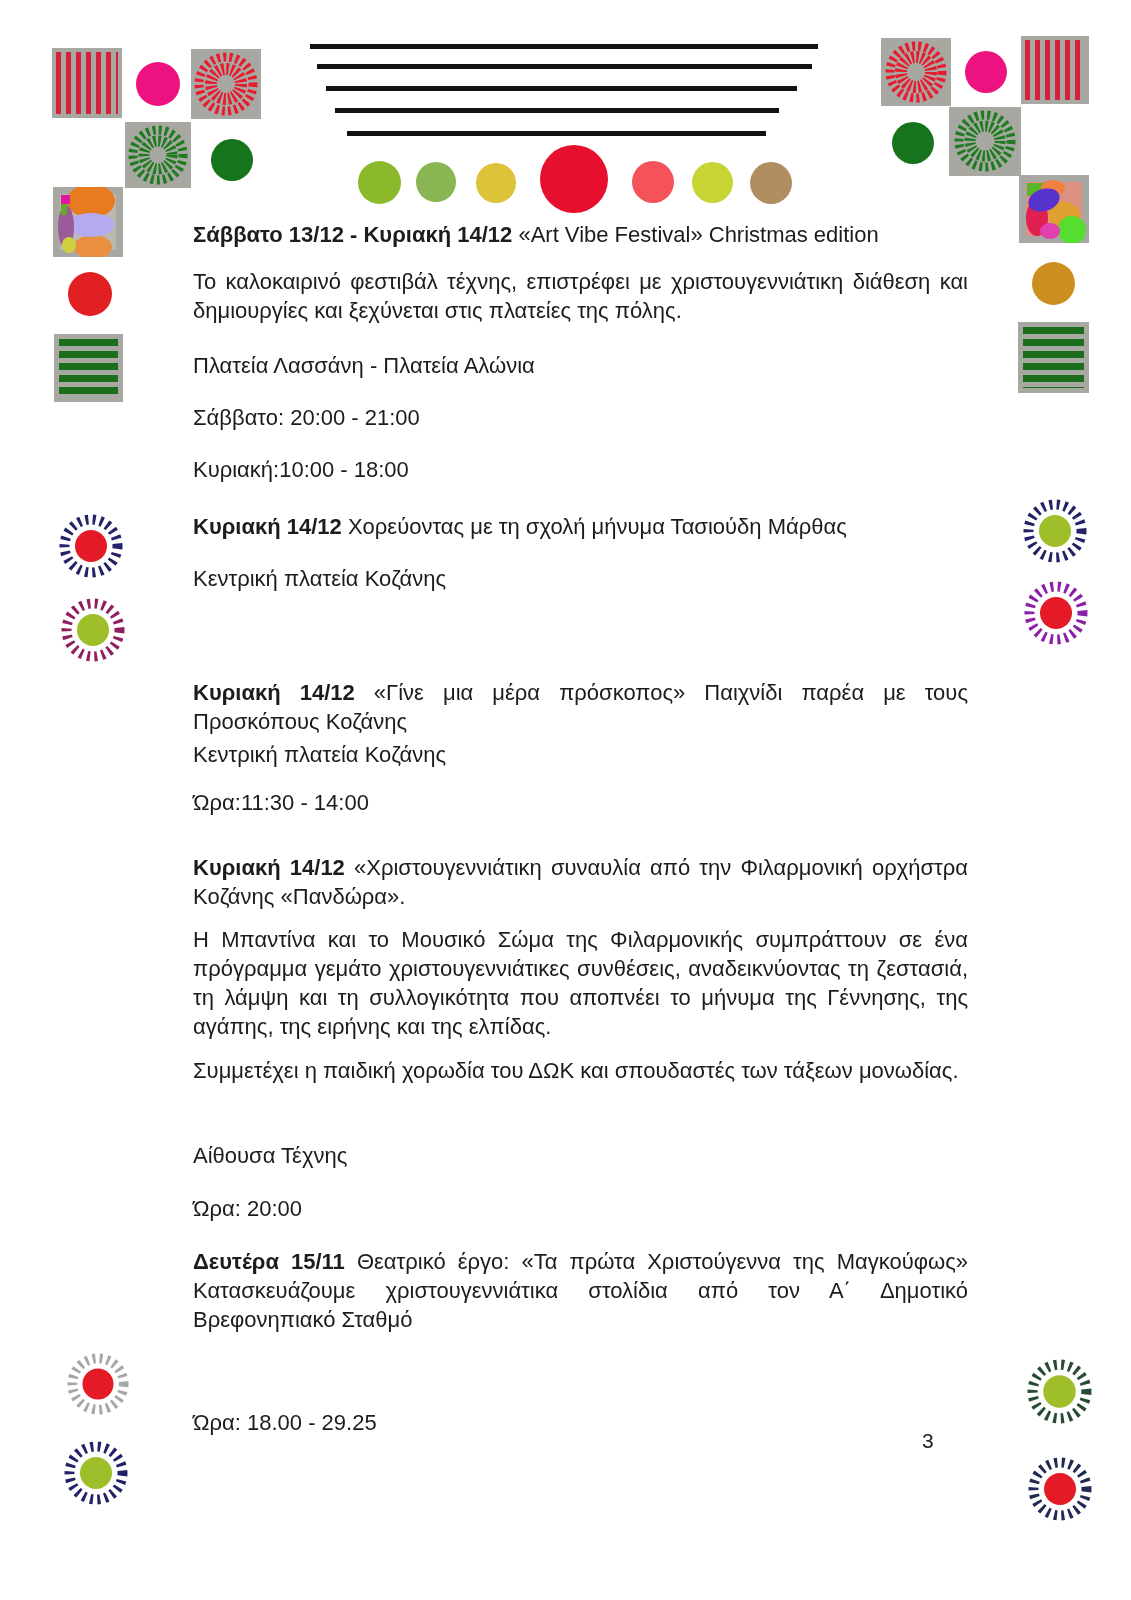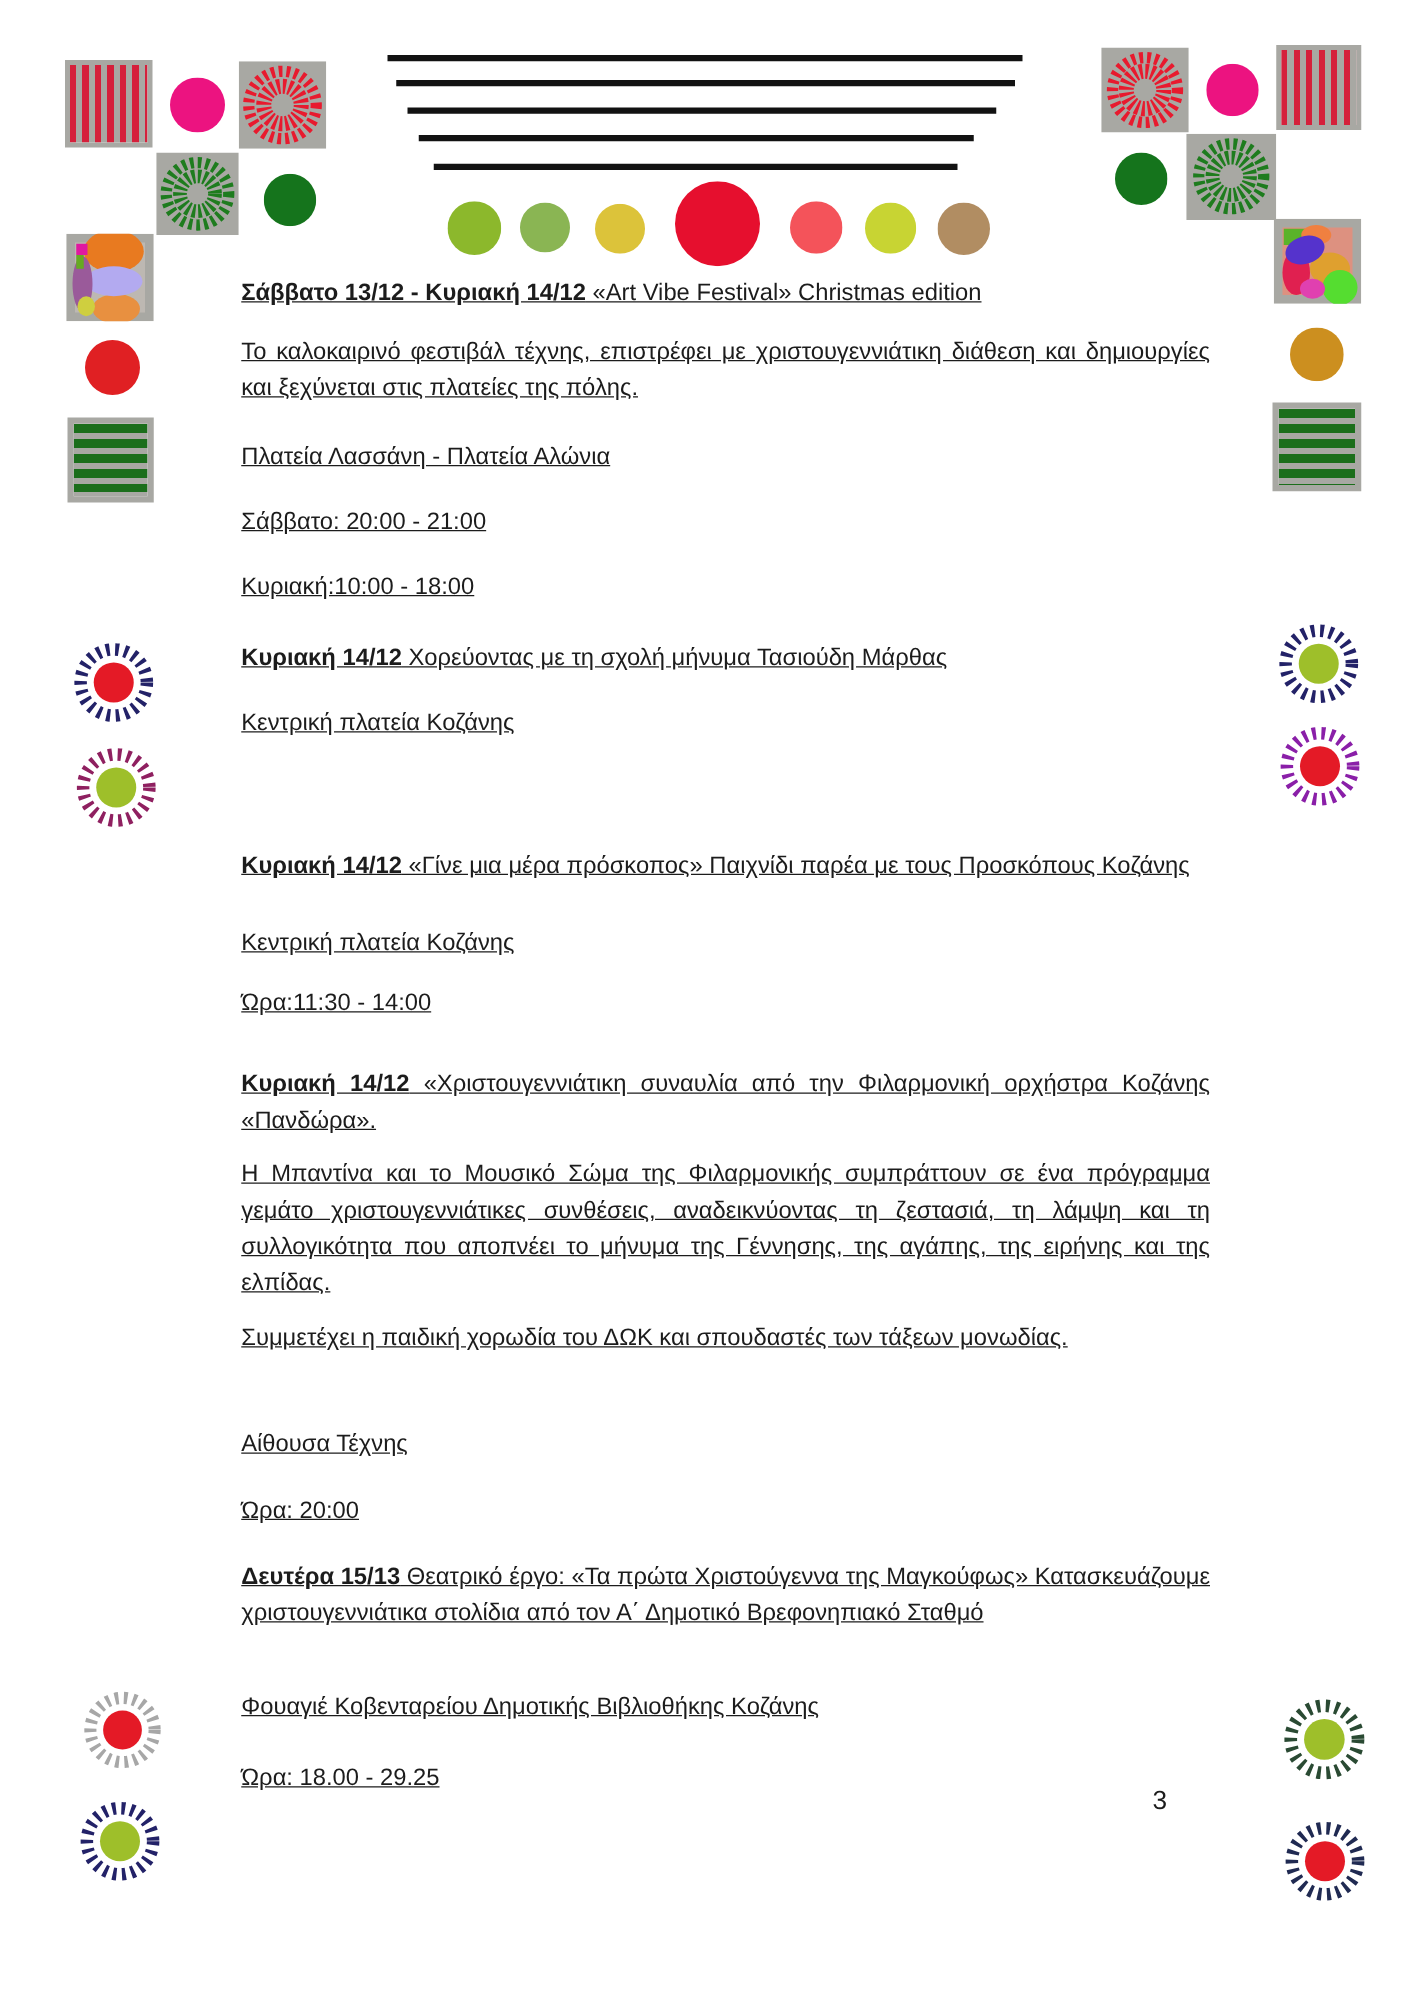--- a/index.html
+++ b/index.html
@@ -1,19 +1,19 @@
 <!DOCTYPE html>
 <html><head>
 <meta charset="utf-8">
 <style>
   html,body{margin:0;padding:0;background:#ffffff;}
   .page{position:relative;width:1131px;height:1600px;background:#ffffff;overflow:hidden;
         font-family:"Liberation Sans",sans-serif;color:#1c1c1c;}
   .abs{position:absolute;}
-  .para{position:absolute;left:193px;width:775px;margin:0;font-size:19px;line-height:29px;text-decoration:underline;}
+  .para{position:absolute;left:193px;width:775px;margin:0;font-size:22px;line-height:29px;}
   .j{text-align:justify;}
   .line{position:absolute;height:5px;background:#121212;}
   .sq{position:absolute;box-sizing:border-box;}
   .stripes-v{background:repeating-linear-gradient(90deg,#d5203b 0 5px,#a8a8a3 5px 10px);border:4px solid #a8a8a3;}
   .stripes-h{background:repeating-linear-gradient(180deg,#1b6e1b 0 7px,#a8a8a3 7px 12px);border:5px solid #a8a8a3;}
   .pagenum{position:absolute;font-size:21px;}
   b{font-weight:bold;}
 </style>
 </head>
 <body>
@@ -160,18 +160,17 @@
   <p class="para j" style="top:678px"><b>Κυριακή 14/12</b><span> «Γίνε μια μέρα πρόσκοπος» Παιχνίδι παρέα με τους Προσκόπους Κοζάνης</span></p>
   <p class="para" style="top:740px">Κεντρική πλατεία Κοζάνης</p>
   <p class="para" style="top:788px">Ώρα:11:30 - 14:00</p>
 
   <p class="para j" style="top:853px"><b>Κυριακή 14/12</b><span> «Χριστουγεννιάτικη συναυλία από την Φιλαρμονική ορχήστρα Κοζάνης «Πανδώρα».</span></p>
   <p class="para j" style="top:925px">Η Μπαντίνα και το Μουσικό Σώμα της Φιλαρμονικής συμπράττουν σε ένα πρόγραμμα γεμάτο χριστουγεννιάτικες συνθέσεις, αναδεικνύοντας τη ζεστασιά, τη λάμψη και τη συλλογικότητα που αποπνέει το μήνυμα της Γέννησης, της αγάπης, της ειρήνης και της ελπίδας.</p>
   <p class="para" style="top:1141px">Αίθουσα Τέχνης</p>
   <p class="para j" style="top:1056px">Συμμετέχει η παιδική χορωδία του ΔΩΚ και σπουδαστές των τάξεων μονωδίας.</p>
   <p class="para" style="top:1194px">Ώρα: 20:00</p>
 
-  <p class="para j" style="top:1247px"><b>Δευτέρα 15/13</b><span> Θεατρικό έργο: «Τα πρώτα Χριστούγεννα της Μαγκούφως» Κατασκευάζουμε χριστουγεννιάτικα στολίδια  από τον Α΄ Δημοτικό Βρεφονηπιακό  Σταθμό</span></p>
-  <p class="para" style="top:1351px">Φουαγιέ Κοβενταρείου Δημοτικής Βιβλιοθήκης Κοζάνης</p>
+  <p class="para j" style="top:1247px"><b>Δευτέρα 15/11</b><span> Θεατρικό έργο: «Τα πρώτα Χριστούγεννα της Μαγκούφως» Κατασκευάζουμε χριστουγεννιάτικα στολίδια  από τον Α΄ Δημοτικό Βρεφονηπιακό  Σταθμό</span></p>
   <p class="para" style="top:1408px">Ώρα: 18.00 - 29.25</p>
 
   <span class="pagenum" style="left:922px;top:1429px">3</span>
 </div>
 
 </body></html>

